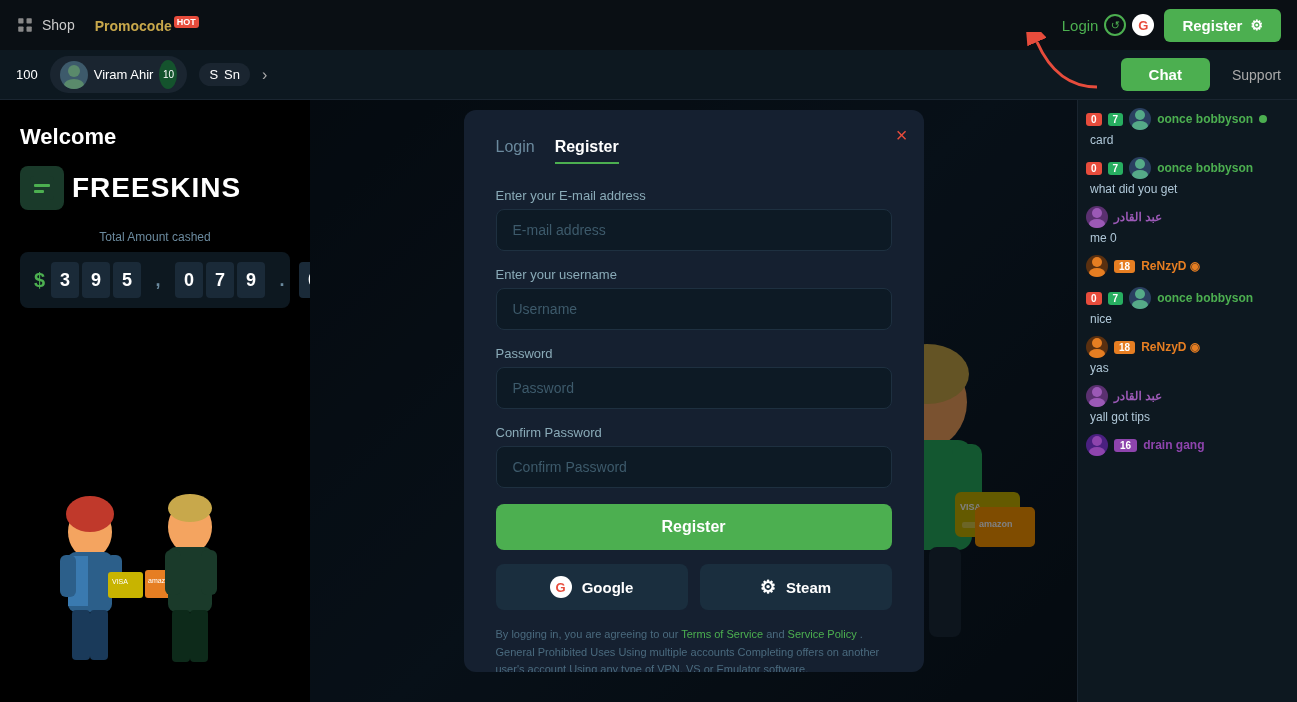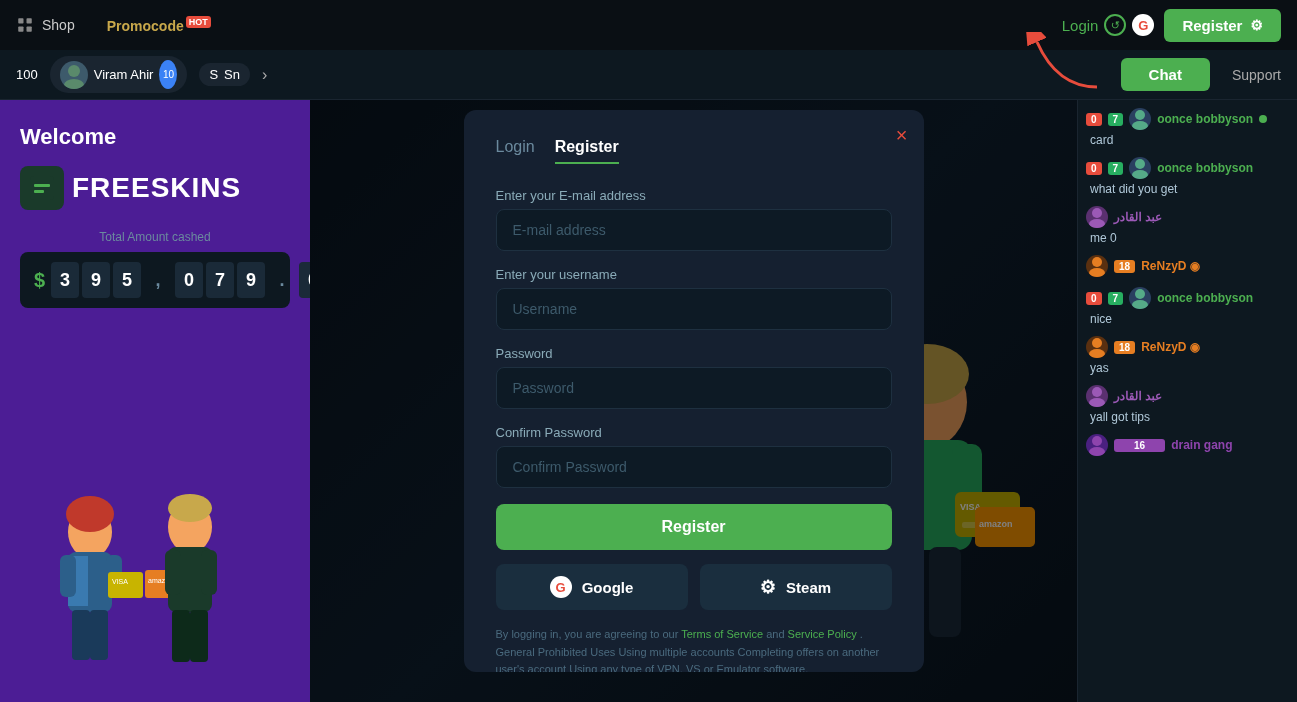--- a/index.html
+++ b/index.html
@@ -17,21 +17,21 @@
     .top-nav {
       background: #0a0f14;
       height: 50px;
       display: flex;
       align-items: center;
       justify-content: space-between;
       padding: 0 16px;
       position: relative;
       z-index: 10;
     }
-    .top-nav-left { display: flex; align-items: center; gap: 32px; }
+    .top-nav-left { display: flex; align-items: center; gap: 20px; }
     .nav-shop { display: flex; align-items: center; gap: 8px; color: #ccc; font-size: 14px; cursor: pointer; }
     .nav-shop svg { width: 18px; height: 18px; }
     .nav-promo { color: #c8a84b; font-size: 14px; font-weight: 600; cursor: pointer; }
     .nav-promo sup { background: #e74c3c; color: #fff; font-size: 9px; padding: 1px 3px; border-radius: 3px; margin-left: 2px; }
     .top-nav-right { display: flex; align-items: center; gap: 10px; }
     .btn-login { background: transparent; border: none; color: #4caf50; font-size: 15px; cursor: pointer; display: flex; align-items: center; gap: 6px; }
     .btn-register {
       background: #4caf50;
       border: none;
       color: #fff;
@@ -86,21 +86,21 @@
     
     .main-content {
       display: flex;
       height: calc(702px - 100px);
       position: relative;
     }
 
     
     .left-panel {
       width: 310px;
-      background: #4c1d95;
+      background: #000000;
       padding: 24px 20px;
       flex-shrink: 0;
       position: relative;
       overflow: hidden;
     }
     .welcome-title { font-size: 22px; font-weight: 700; color: #fff; margin-bottom: 16px; }
     .brand-logo { display: flex; align-items: center; gap: 8px; margin-bottom: 20px; }
     .brand-icon { width: 44px; height: 44px; background: #1a3a2a; border-radius: 8px; display: flex; align-items: center; justify-content: center; }
     .brand-name { font-size: 28px; font-weight: 900; color: #4caf50; letter-spacing: 1px; }
     .brand-name span { color: #fff; }
@@ -249,21 +249,21 @@
       display: flex;
       flex-direction: column;
       flex-shrink: 0;
     }
     .chat-messages { flex: 1; overflow-y: auto; padding: 8px; display: flex; flex-direction: column; gap: 10px; }
     .chat-msg { display: flex; flex-direction: column; gap: 3px; }
     .chat-msg-header { display: flex; align-items: center; gap: 6px; }
     .chat-badge-0 { background: #e74c3c; color: #fff; font-size: 10px; padding: 1px 5px; border-radius: 3px; font-weight: 700; }
     .chat-badge-lvl { background: #27ae60; color: #fff; font-size: 10px; padding: 1px 5px; border-radius: 3px; font-weight: 700; }
     .chat-badge-lvl18 { background: #e67e22; color: #fff; font-size: 10px; padding: 1px 5px; border-radius: 3px; font-weight: 700; }
-    .chat-badge-lvl16 { background: #8e44ad; color: #fff; font-size: 10px; padding: 1px 20px; border-radius: 3px; font-weight: 700; }
+    .chat-badge-lvl16 { background: #8e44ad; color: #fff; font-size: 10px; padding: 1px 6px; border-radius: 3px; font-weight: 700; }
     .chat-username { font-size: 12px; color: #4caf50; font-weight: 600; text-align: right; }
     .chat-username.orange { color: #e67e22; }
     .chat-username.arabic { color: #9b59b6; }
     .chat-avatar { width: 22px; height: 22px; border-radius: 50%; background: #2a4060; display: flex; align-items: center; justify-content: center; font-size: 9px; overflow: hidden; }
     .chat-text { font-size: 12px; color: #b0c8d8; margin-left: 4px; }
     .chat-online-dot { width: 8px; height: 8px; background: #4caf50; border-radius: 50%; display: inline-block; }
 
     
     .hero-bg {
       position: absolute;
@@ -319,21 +319,21 @@
     <span>100</span>
   </div>
   <div class="user-chip">
     <div class="user-avatar">
       <svg width="28" height="28" viewBox="0 0 28 28">
           <circle cx="14" cy="10" r="6" fill="#5a8a6b"></circle>
           <ellipse cx="14" cy="24" rx="10" ry="6" fill="#5a8a6b"></ellipse>
         </svg>
     </div>
     <span>Viram Ahir</span>
-    <span style="background:#3b82f6;border-radius:50%;width:18px;height:29px;display:flex;align-items:center;justify-content:center;font-size:10px;">10</span>
+    <span style="background:#14532d;border-radius:50%;width:18px;height:29px;display:flex;align-items:center;justify-content:center;font-size:10px;">10</span>
   </div>
   <div class="user-chip">
     <span>S</span>
     <span>Sn</span>
   </div>
   <span style="color:#aaa;cursor:pointer;">›</span>
   <button class="btn-chat">Chat</button>
   <button class="btn-support">Support</button>
 </div>
 

